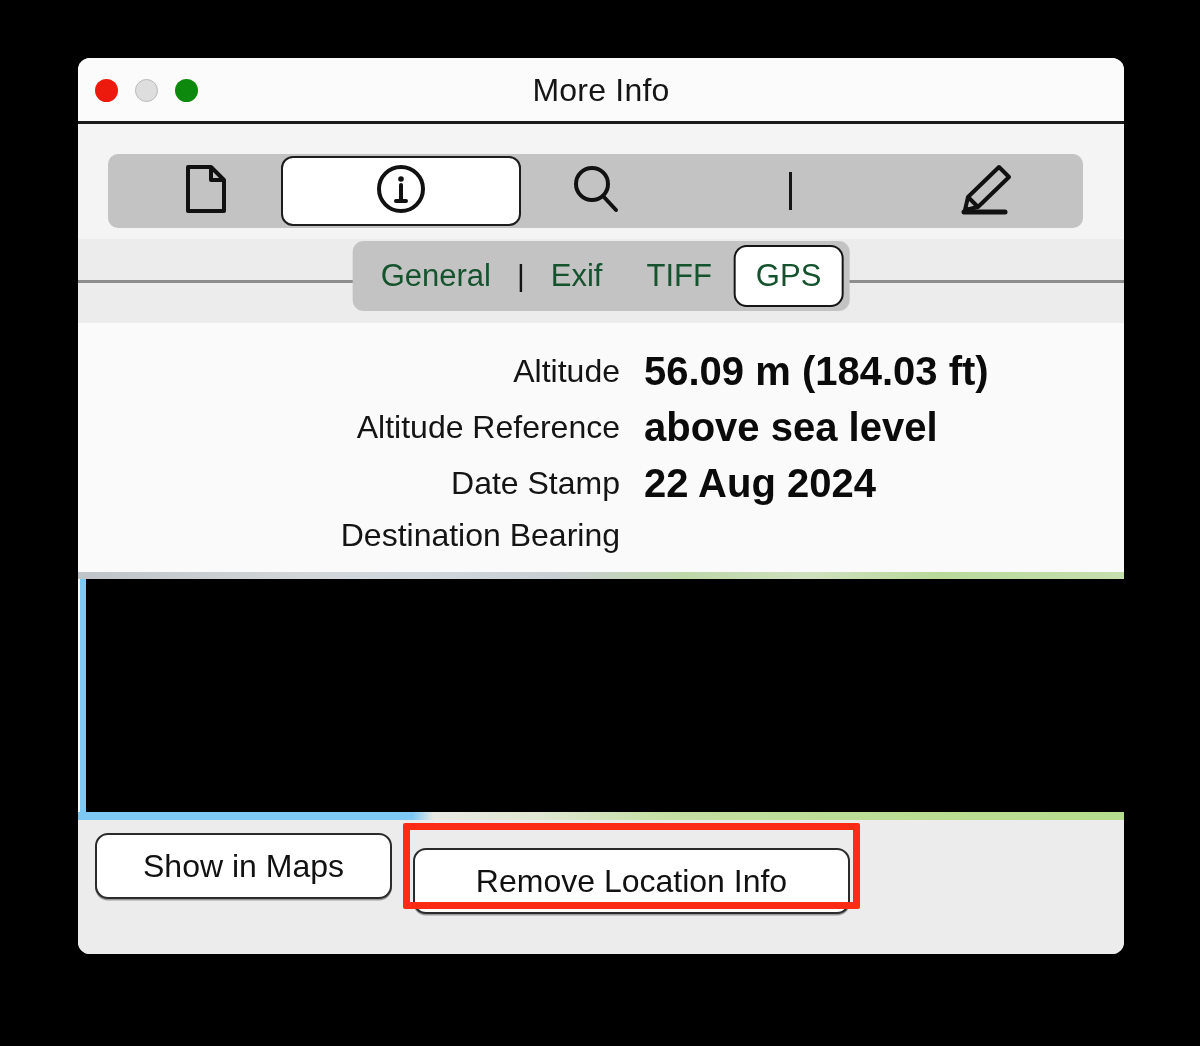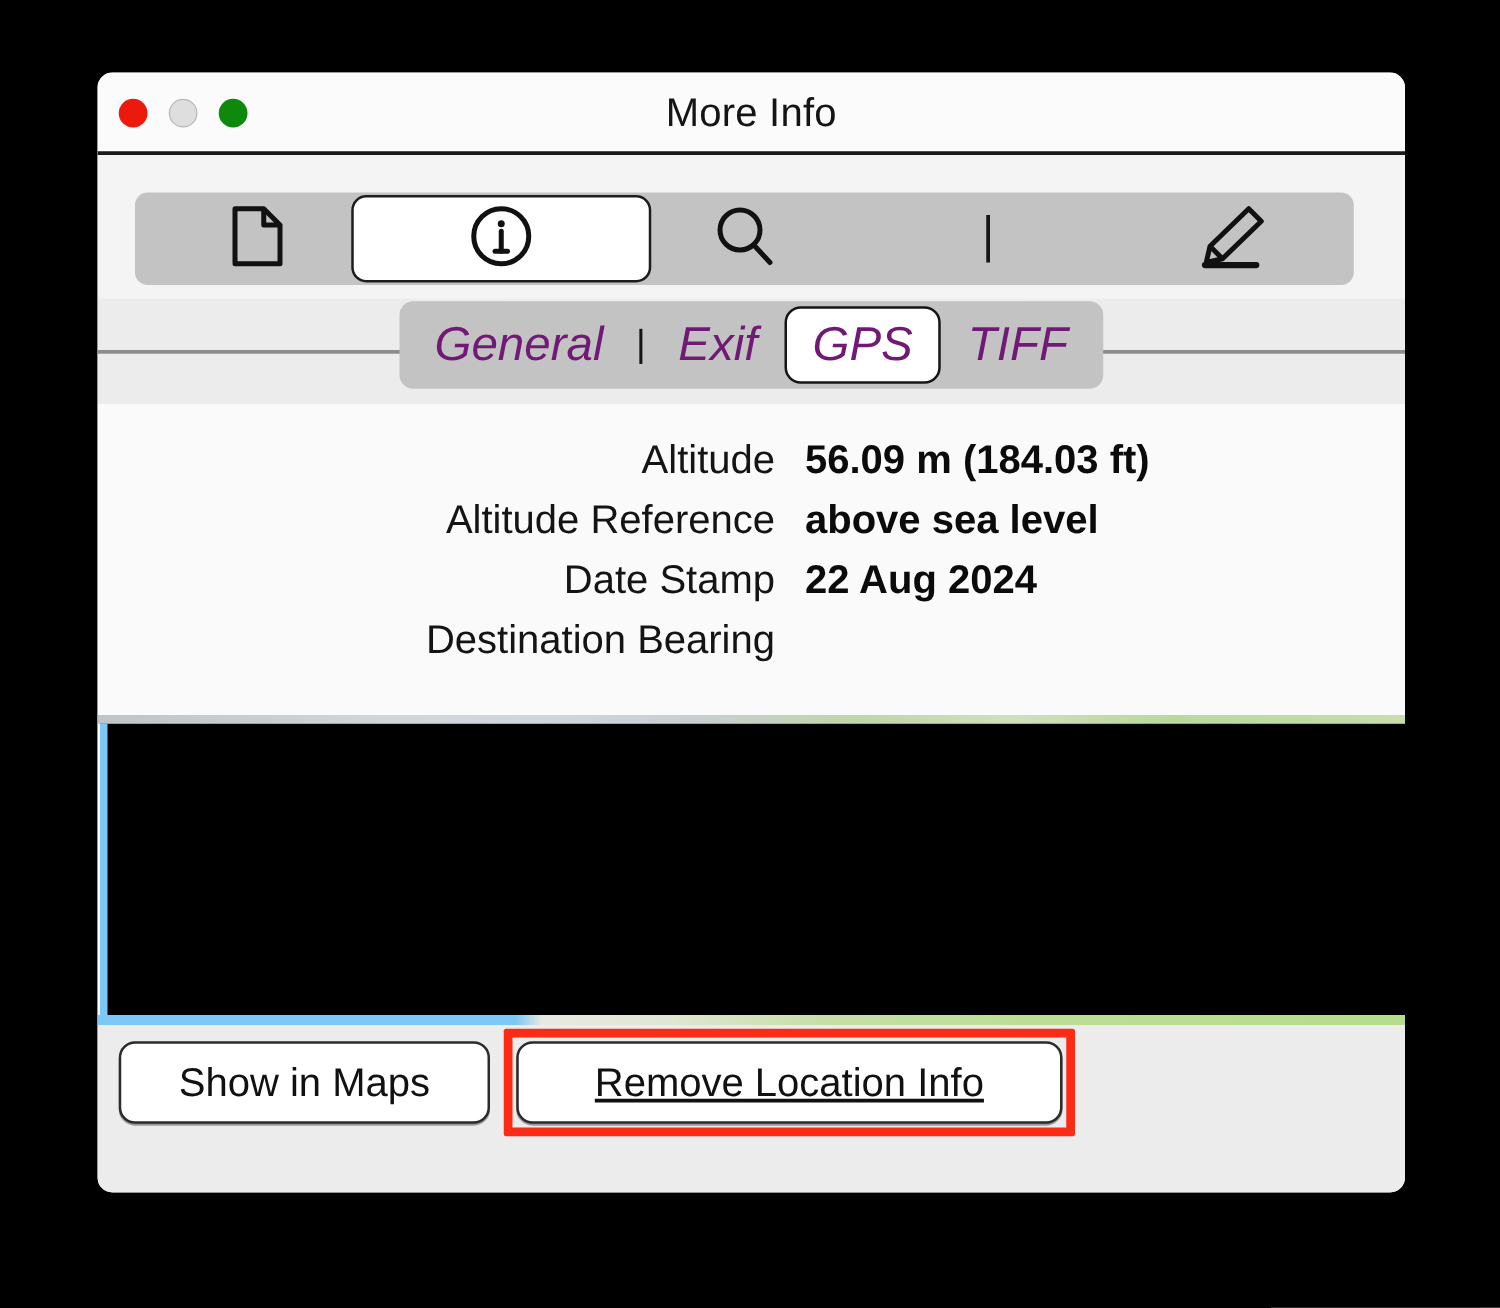--- a/index.html
+++ b/index.html
@@ -146,25 +146,24 @@
     padding: 0 6px;
     box-sizing: border-box;
   }
   .tab {
     position: relative;
     height: 62px;
     padding: 0 22px;
     display: flex;
     align-items: center;
     justify-content: center;
-    font-size: 38px;
-    color: #701a75;
+    font-size: 31px;
+    color: #14532d;
     white-space: nowrap;
     z-index: 2;
-    font-style: italic;
   }
   .tab.selected {
     background: #ffffff;
     border: 2.5px solid #151515;
     border-radius: 13px;
     box-sizing: border-box;
     padding: 0 20px;
   }
   .tab-sep {
     font-size: 30px;
@@ -189,21 +188,21 @@
     width: 566px;
     text-align: right;
     padding-right: 24px;
     box-sizing: border-box;
     font-size: 32px;
     color: #141414;
     white-space: nowrap;
   }
   .meta-value {
     flex: 1 1 auto;
-    font-size: 32px;
+    font-size: 40px;
     font-weight: bold;
     color: #0b0b0b;
     white-space: nowrap;
   }
 
   
   #map-wrap {
     position: relative;
     height: 248px;
     background: #fafafa;
@@ -258,24 +257,23 @@
   }
   #btn-show-maps {
     left: 17px;
     top: 13px;
     width: 297px;
     height: 66px;
     text-align: center;
   }
   #btn-remove-location {
     left: 335px;
-    top: 13px;
+    top: 28px;
     width: 437px;
     height: 66px;
-    text-decoration: underline;
   }
   #highlight-box {
     position: absolute;
     left: 325px;
     top: 3px;
     width: 457px;
     height: 86px;
     border: 7px solid #fc2b16;
     border-radius: 2px;
     box-sizing: border-box;
@@ -346,22 +344,22 @@
 
       </div>
     </div>
 
     <div id="tabstrip">
       <div id="tab-rule"></div>
       <div id="tab-pill">
         <div class="tab">General</div>
         <div class="tab-sep">|</div>
         <div class="tab">Exif</div>
+        <div class="tab">TIFF</div>
         <div class="tab selected">GPS</div>
-        <div class="tab">TIFF</div>
       </div>
     </div>
 
     <div id="content">
       <div class="meta-row">
         <div class="meta-label">Altitude</div>
         <div class="meta-value">56.09 m (184.03 ft)</div>
       </div>
       <div class="meta-row">
         <div class="meta-label">Altitude Reference</div>

